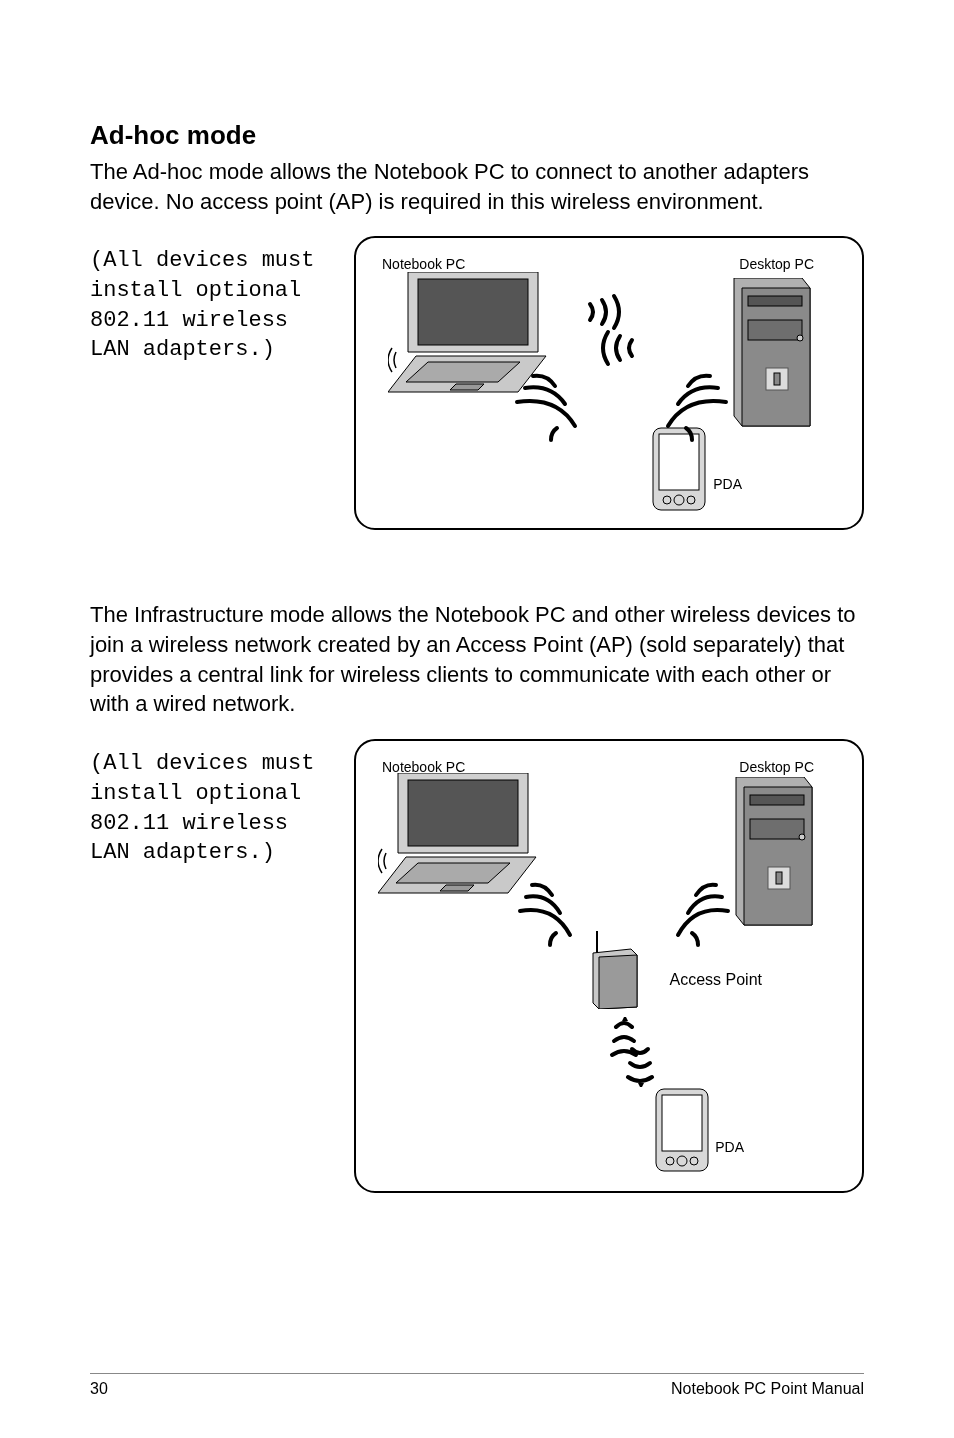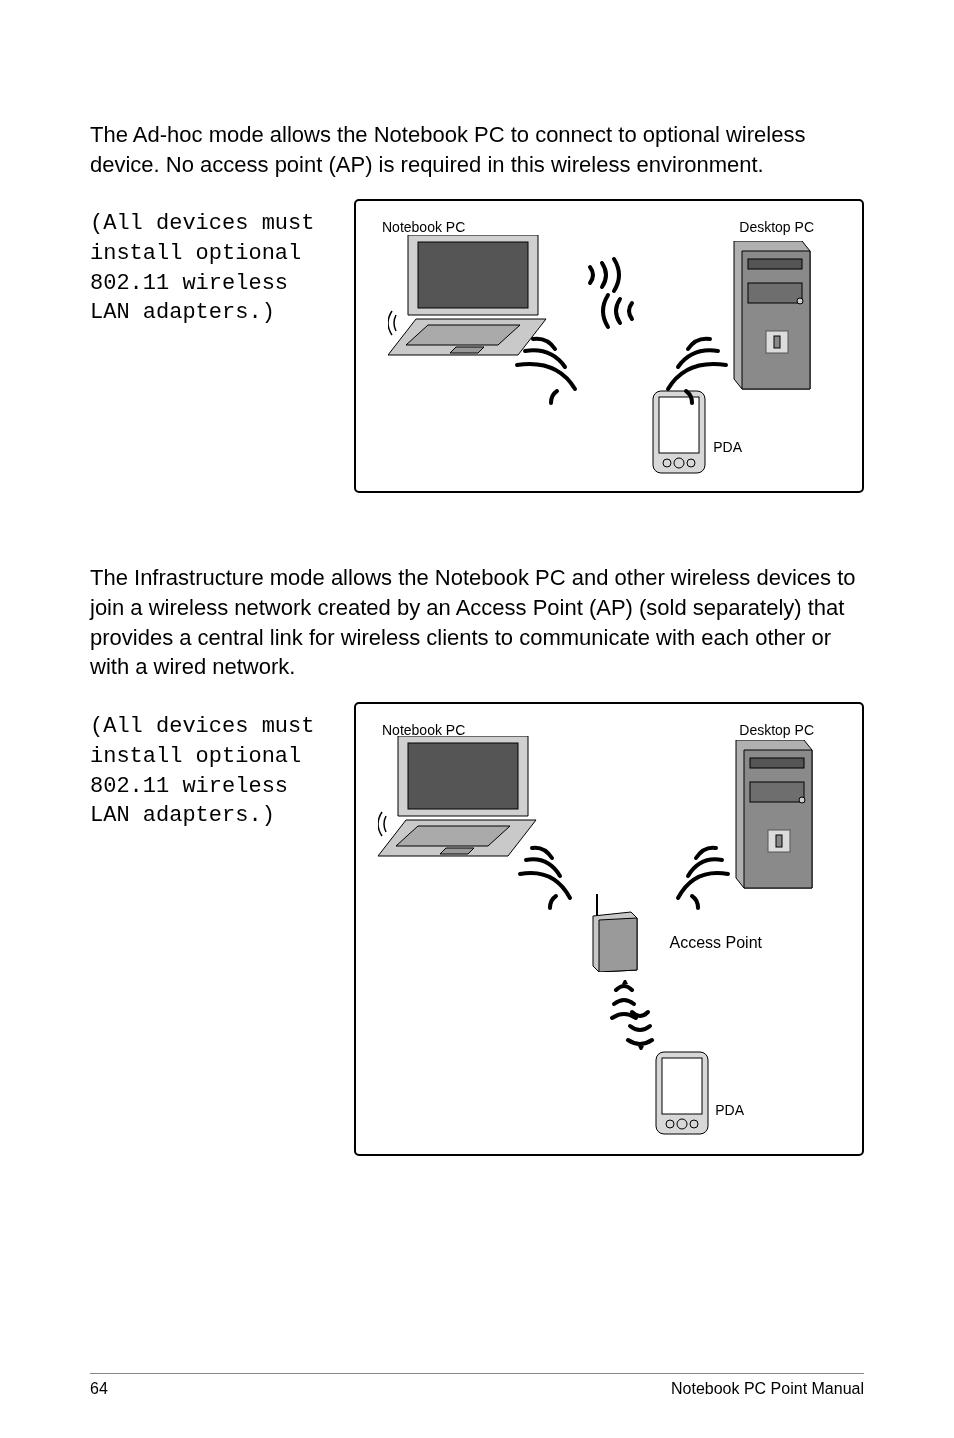--- a/index.html
+++ b/index.html
@@ -41,21 +41,21 @@
     flex: 0 0 250px;
     font-size: 22px;
     line-height: 1.35;
     padding-top: 10px;
     font-family: Liberation Mono, monospace;
   }
 
   .diagram-box {
     flex: 1;
     border: 2px solid #000;
-    border-radius: 5px;
+    border-radius: 21px;
     position: relative;
     height: 290px;
   }
   .diagram-box2 { height: 450px; }
 
   .d-label {
     position: absolute;
     font-size: 14px;
   }
   .notebook-label { top: 18px; left: 26px; }
@@ -125,21 +125,22 @@
     font-size: 16px;
   }
   .footer .pn { font-weight: 400; }
   .footer .mt { font-weight: 400; }
 </style>
 </head>
 <body>
 
 <div class="page">
 
-  <p class="body-text">The Ad-hoc mode allows the Notebook PC to connect to optional wireless device. No access point (AP) is required in this wireless environment.</p>
+  <h2 class="section-title">Ad-hoc mode</h2>
+  <p class="body-text">The Ad-hoc mode allows the Notebook PC to connect to another adapters device. No access point (AP) is required in this wireless environment.</p>
 
   <div class="content-row">
     <div class="side-text">(All devices must install optional 802.11 wireless LAN adapters.)</div>
 
     <div class="diagram-box">
       <span class="d-label notebook-label">Notebook PC</span>
       <span class="d-label desktop-label">Desktop PC</span>
       <span class="d-label pda-label">PDA</span>
 
       <svg class="notebook" viewBox="0 0 160 140">
@@ -294,16 +295,16 @@
           <rect x="8" y="8" width="40" height="56" fill="#fff"></rect>
           <circle cx="16" cy="74" r="4" fill="none"></circle>
           <circle cx="28" cy="74" r="5" fill="none"></circle>
           <circle cx="40" cy="74" r="4" fill="none"></circle>
         </g>
       </svg>
     </div>
   </div>
 
   <div class="footer">
-    <span class="pn">64</span>
+    <span class="pn">30</span>
     <span class="mt">Notebook PC Point Manual</span>
   </div>
 </div>
 
 </body></html>

